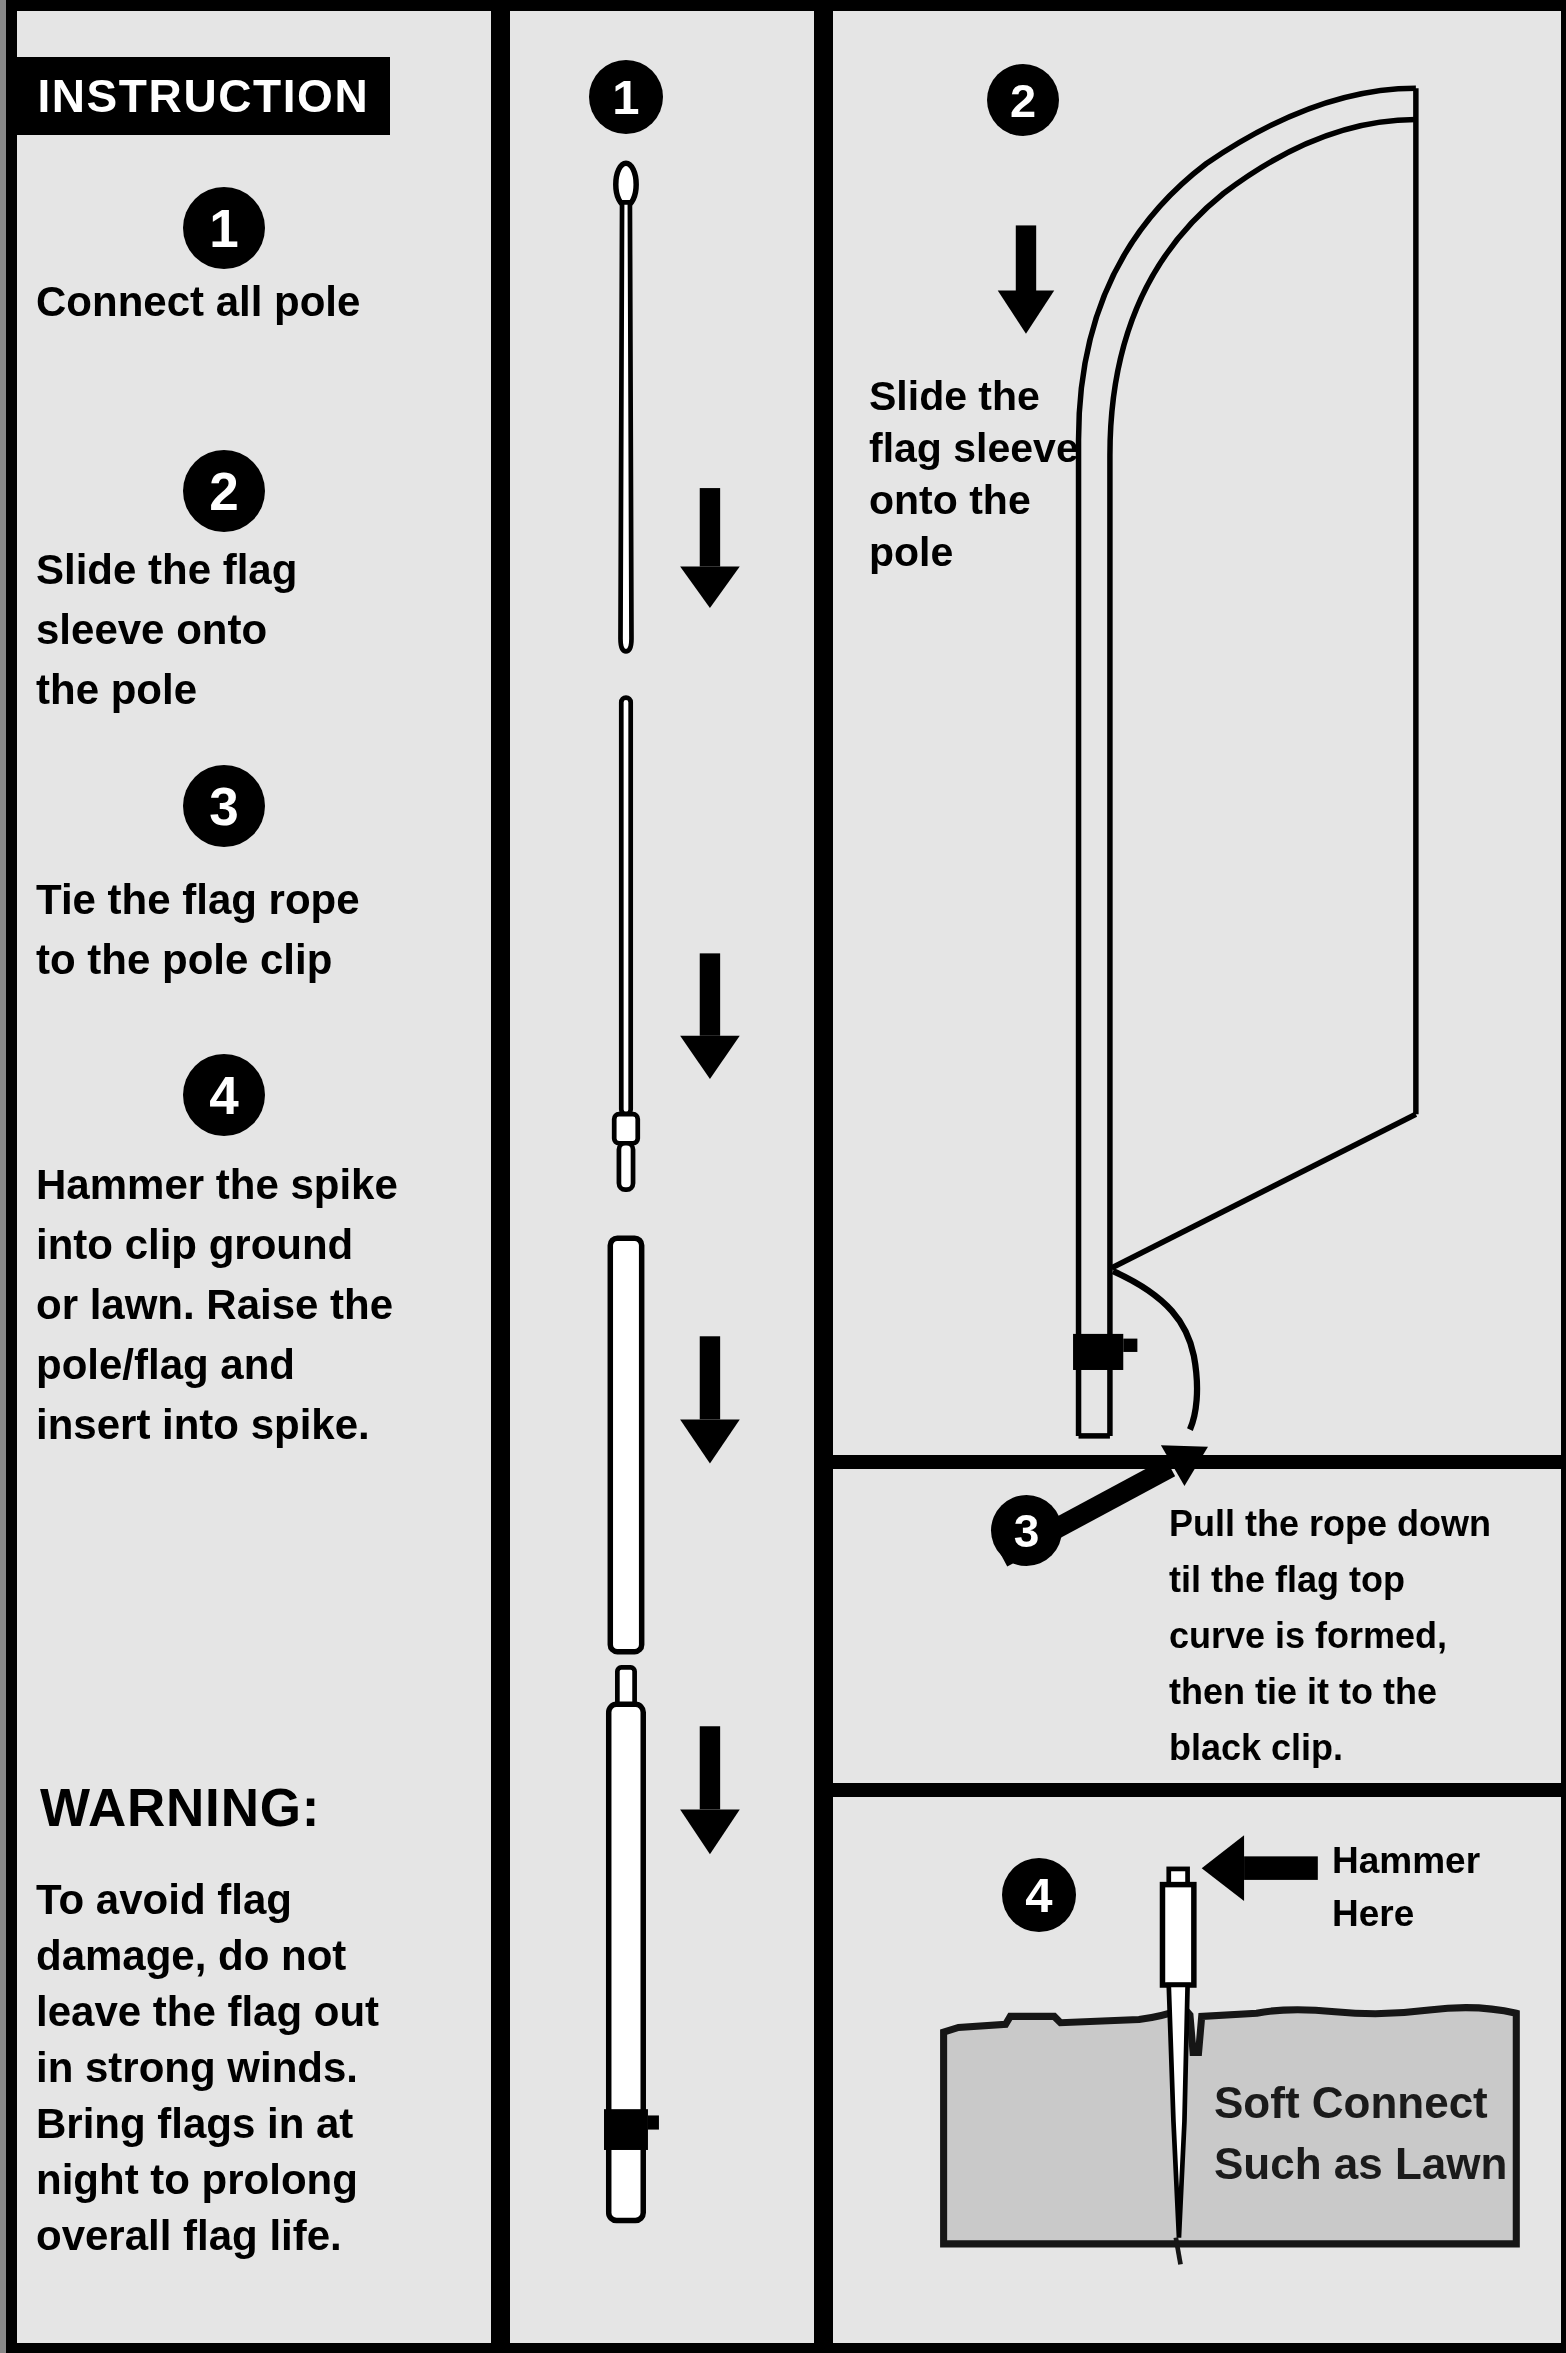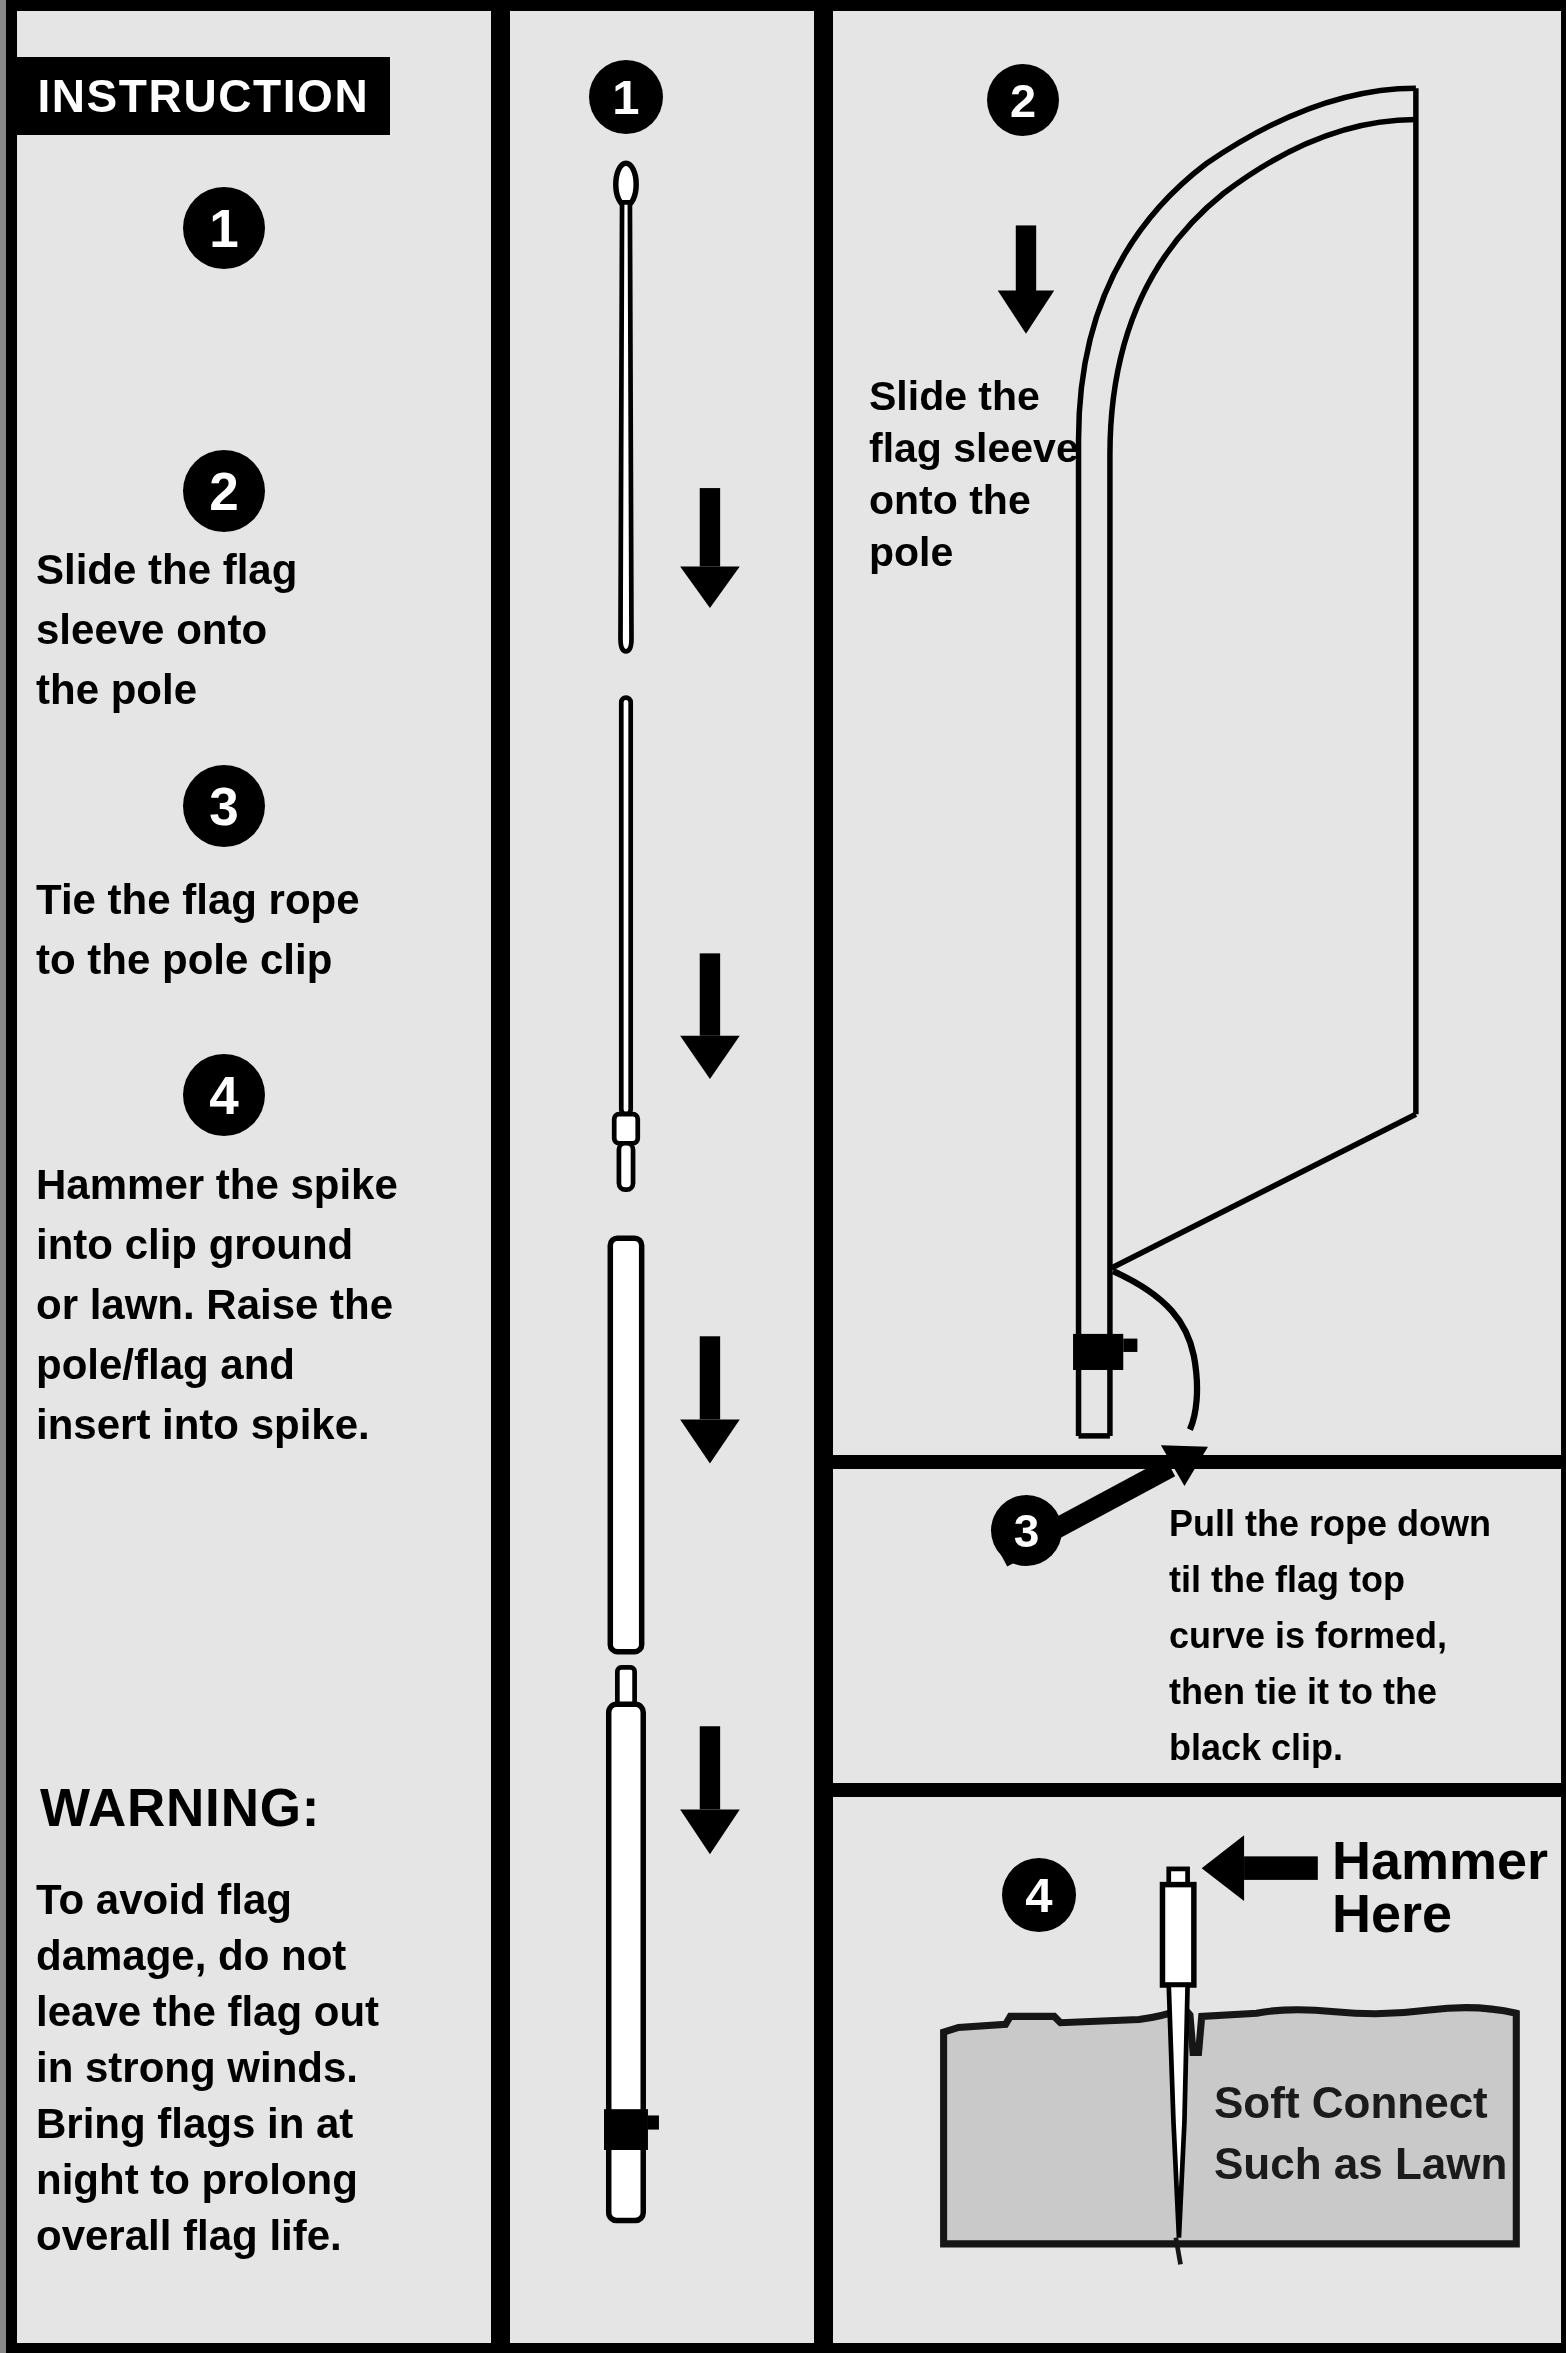--- a/index.html
+++ b/index.html
@@ -23,21 +23,21 @@
   .b104{width:82px;height:82px;font-size:53px;}
   .b94{width:74px;height:74px;font-size:49px;}
   .b92{width:72px;height:72px;font-size:47px;}
   .b90{width:71px;height:71px;font-size:46px;}
   .tblock{position:absolute;font-weight:bold;white-space:nowrap;}
   .t-left{font-size:42px;line-height:60px;}
   .t-warnbody{font-size:42px;line-height:56px;}
   .t-warntitle{font-size:53px;line-height:63px;letter-spacing:0.8px;}
   .t-r2{font-size:41px;line-height:52px;}
   .t-r3{font-size:36px;line-height:56px;}
-  .t-hammer{font-size:54px;line-height:53px;}
+  .t-hammer{font-size:37px;line-height:53px;}
   .t-ground{font-size:44px;line-height:61px;color:#1b1b1b;}
   svg .outl{fill:#fff;stroke:#000;stroke-width:7;}
   svg .outl6{fill:#fff;stroke:#000;stroke-width:6;}
   svg .arrow{fill:#000;stroke:none;}
   svg .ln7{fill:none;stroke:#000;stroke-width:7;}
   svg .ln8{fill:none;stroke:#000;stroke-width:8;}
 </style>
 </head>
 <body>
 
@@ -47,20 +47,21 @@
   <div class="vdiv" style="left:797px;"></div>
   <div class="hdiv" style="left:816px;width:728px;top:1444px;"></div>
   <div class="hdiv" style="left:816px;width:728px;top:1772px;"></div>
 
   <div class="instr-bar">INSTRUCTION</div>
 
   <div class="badge b104" style="left:166px;top:176px;">
     <span>1</span>
   </div>
   <div class="tblock t-left" style="left:19px;top:261px;">
+    <div>Connect all pole</div>
   </div>
 
   <div class="badge b104" style="left:166px;top:439px;">
     <span>2</span>
   </div>
   <div class="tblock t-left" style="left:19px;top:529px;">
     <div>Slide the flag</div>
     <div>sleeve onto</div>
     <div>the pole</div>
   </div>

